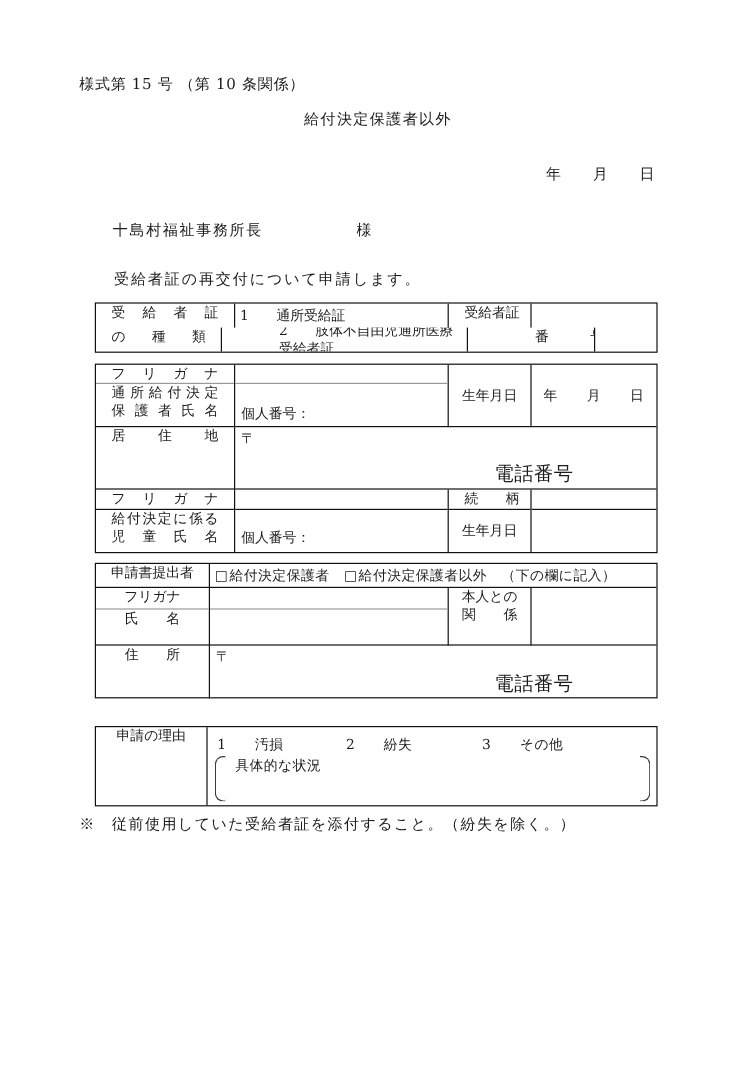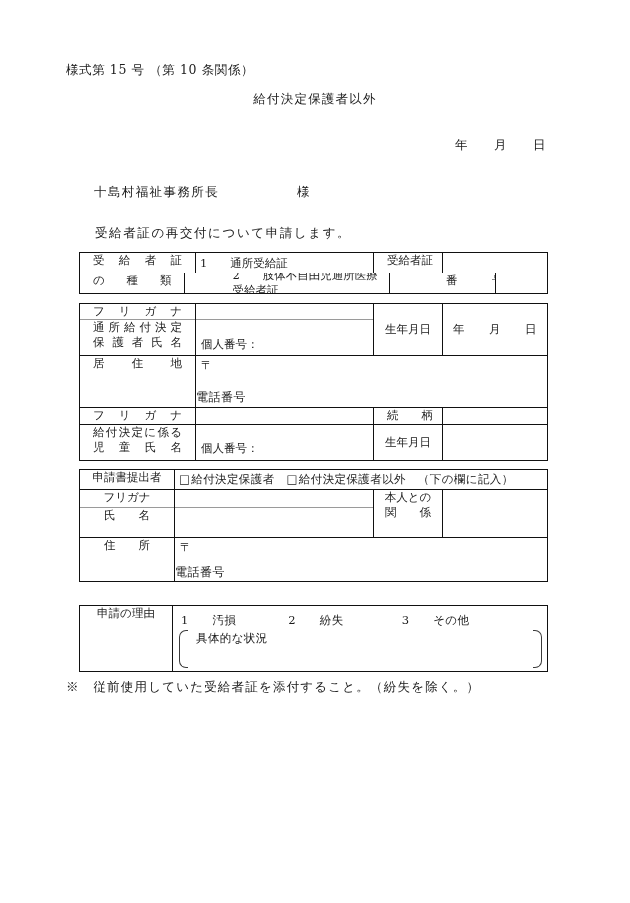--- a/index.html
+++ b/index.html
@@ -137,22 +137,22 @@
     position: absolute;
     left: 5px;
     top: 2px;
     font-size: 11.5px;
   }
   .addr .tel {
     position: absolute;
     left: 0;
     right: 17px;
     bottom: 2px;
-    text-align: left;
-    font-size: 12px;
+    text-align: right;
+    font-size: 16px;
     letter-spacing: 0.5px;
     padding-right: 52px;
   }
   .mynum {
     position: relative;
     display: block;
     padding: 0;
   }
   .mynum .mn-text {
     position: absolute;

